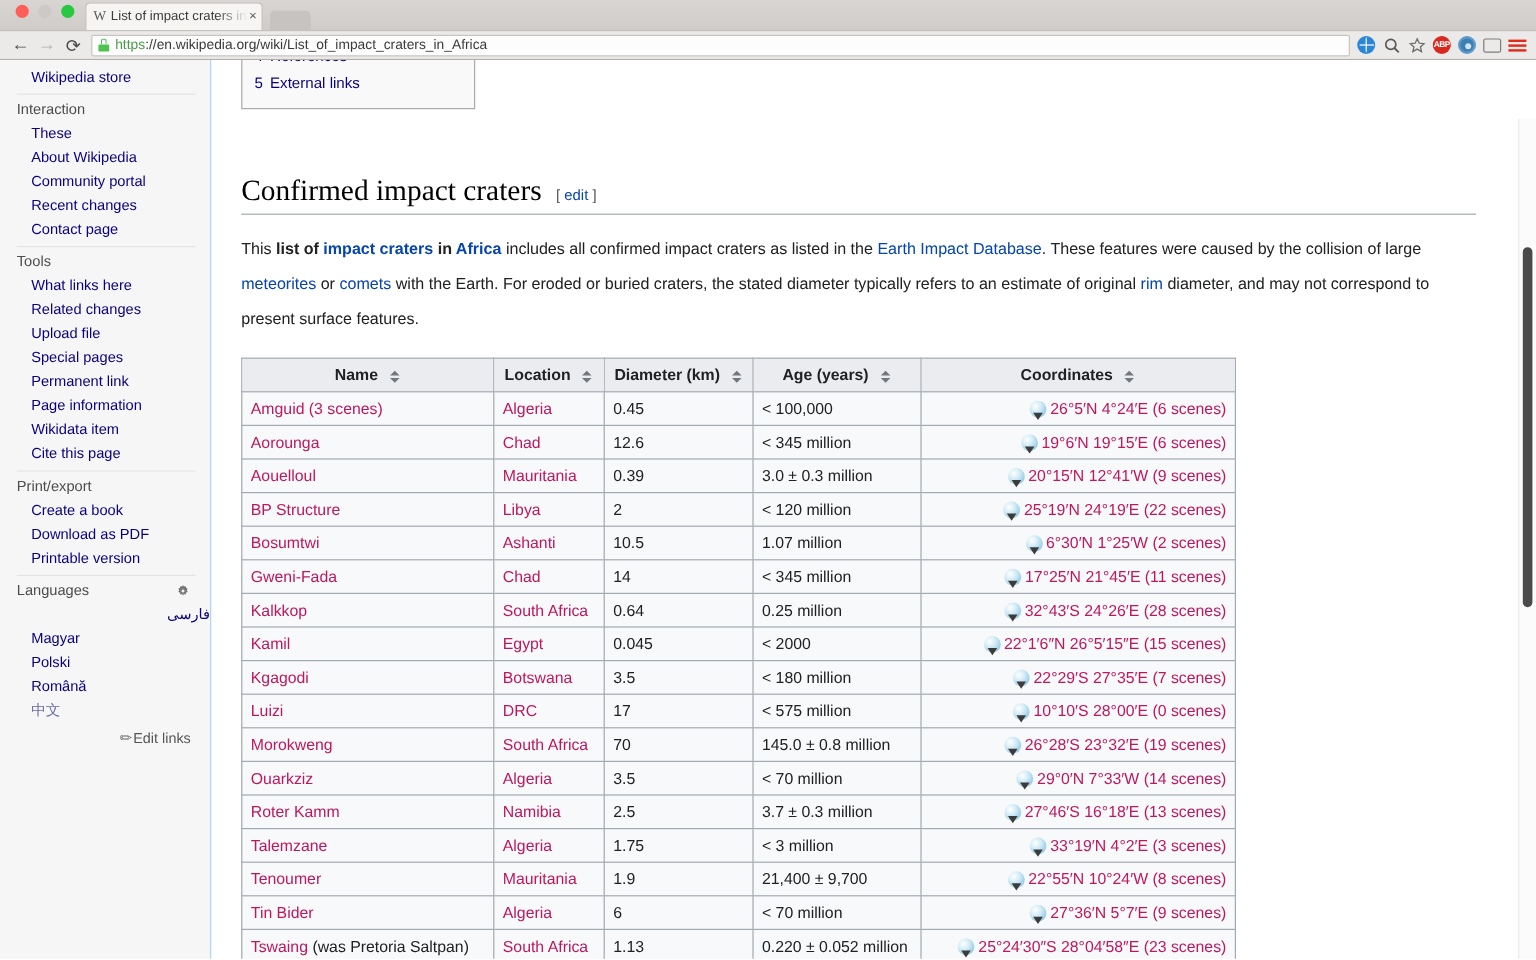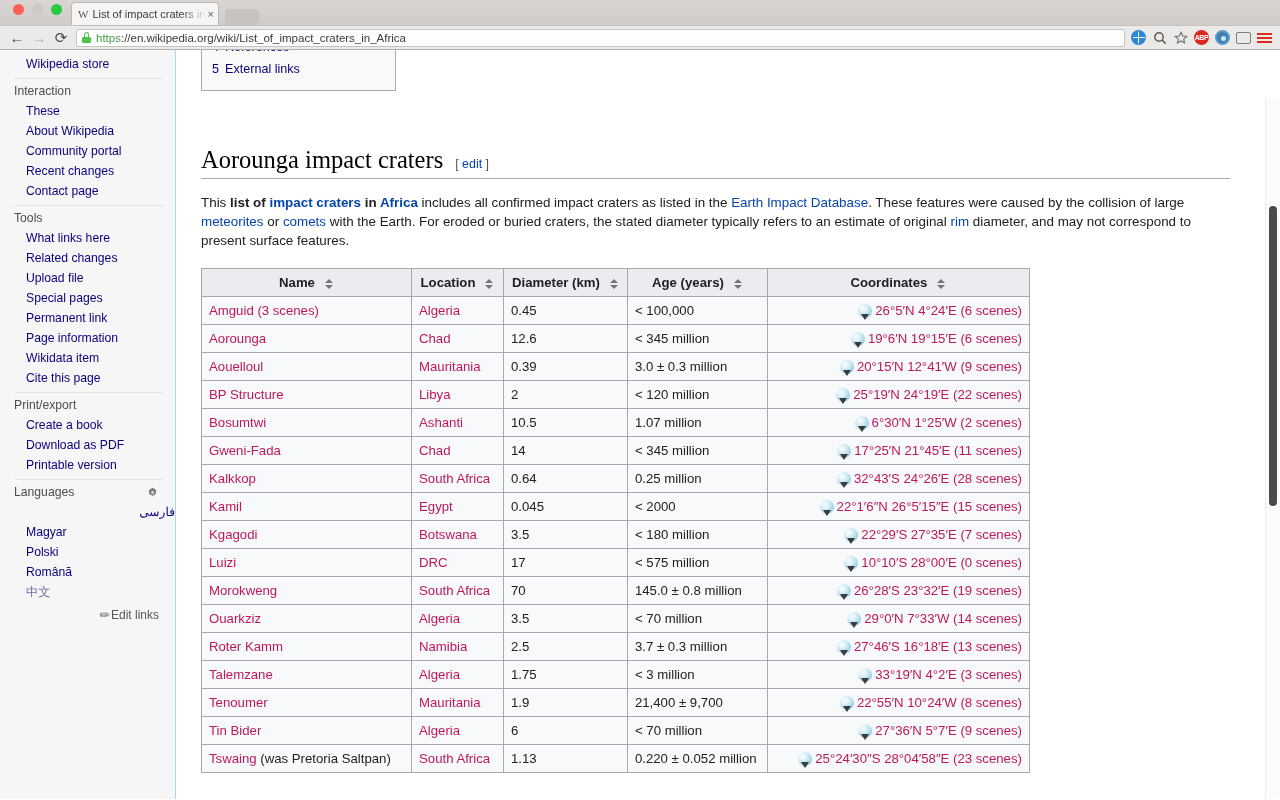--- a/index.html
+++ b/index.html
@@ -243,21 +243,21 @@
     font-family: "Liberation Sans", sans-serif;
     font-size: 12.4px;
     color: #555;
     margin-left: 12px;
     white-space: nowrap;
   }
   h2#section-heading .edit-bracket a { color: #0645ad; text-decoration: none; }
 
   #lede {
     font-size: 13.4px;
-    line-height: 19px;
+    line-height: 29px;
     color: #202122;
     margin: 14px 0 0 0;
   }
   #lede a { color: #0645ad; text-decoration: none; }
   #lede b { font-weight: bold; }
 
   
   table#craters {
     margin-top: 18px;
     border-collapse: collapse;
@@ -516,21 +516,21 @@
     <div id="toc">
       <ul>
         <li><span class="tocnumber">4</span><span class="toctext">References</span></li>
         <li><span class="tocnumber">5</span><span class="toctext">External links</span></li>
       </ul>
     </div>
 
     <div id="main-body">
 
       <h2 id="section-heading">
-        <span>Aorounga impact craters</span><span class="edit-bracket"><span>[</span>&nbsp;<a href="#">edit</a>&nbsp;<span>]</span></span>
+        <span>Confirmed impact craters</span><span class="edit-bracket"><span>[</span>&nbsp;<a href="#">edit</a>&nbsp;<span>]</span></span>
       </h2>
 
       <p id="lede"><span>This </span><b>list of </b><b><a href="#">impact craters</a></b><b> in </b><b><a href="#">Africa</a></b><span> includes all confirmed impact craters as listed in the </span><a href="#">Earth Impact Database</a><span>. These features were caused by the collision of large </span><a href="#">meteorites</a><span> or </span><a href="#">comets</a><span> with the Earth. For eroded or buried craters, the stated diameter typically refers to an estimate of original </span><a href="#">rim</a><span> diameter, and may not correspond to present surface features.</span></p>
 
       <table id="craters">
         <thead>
           <tr>
             <th class="th-name"><span>Name</span><span class="sort-arrows"><i class="up"></i><i class="down"></i></span></th>
             <th class="th-loc"><span>Location</span><span class="sort-arrows"><i class="up"></i><i class="down"></i></span></th>
             <th class="th-diam"><span>Diameter (km)</span><span class="sort-arrows"><i class="up"></i><i class="down"></i></span></th>

